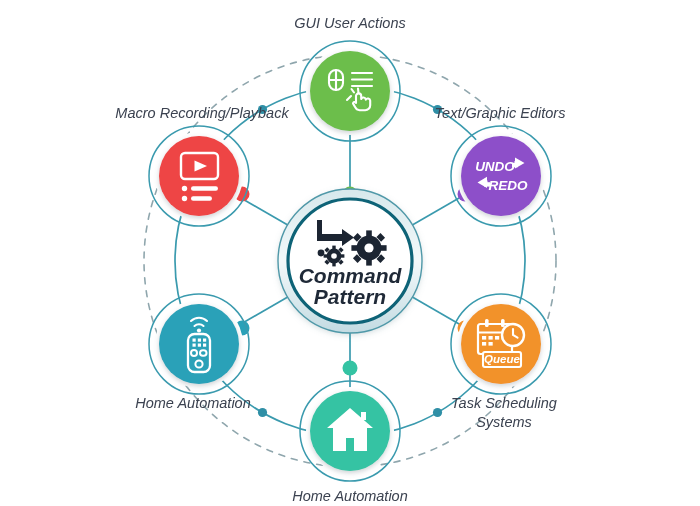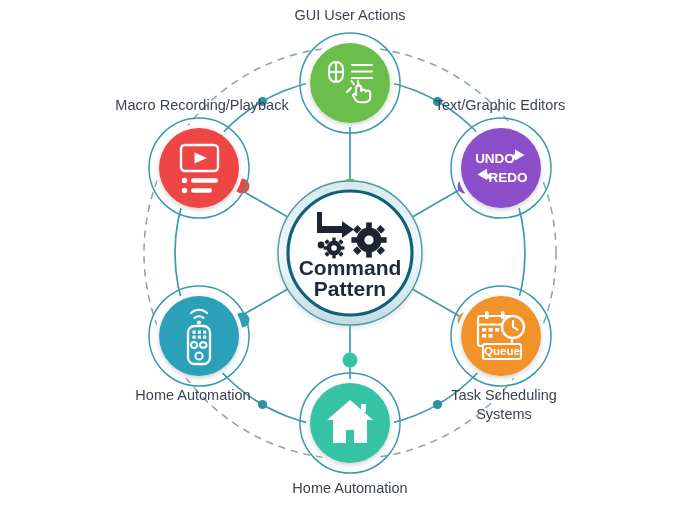--- a/index.html
+++ b/index.html
@@ -10,23 +10,24 @@
   body {
     width: 700px;
     height: 506px;
     font-family: "Liberation Sans", sans-serif;
     overflow: hidden;
     position: relative;
   }
   #diagram-root {
     position: absolute;
     left: 0;
-    top: 0;
+    top: 8px;
     width: 700px;
     height: 398px;
+    font-style: italic;
   }
   svg#scene {
     display: block;
     width: 700px;
     height: 506px;
   }
   .node-label {
     font-family: "Liberation Sans", sans-serif;
     font-size: 14.5px;
     fill: #3b4250;

